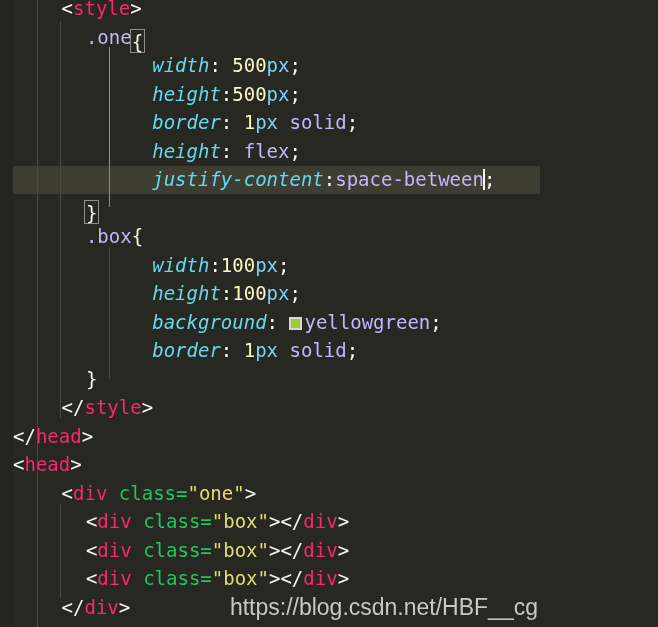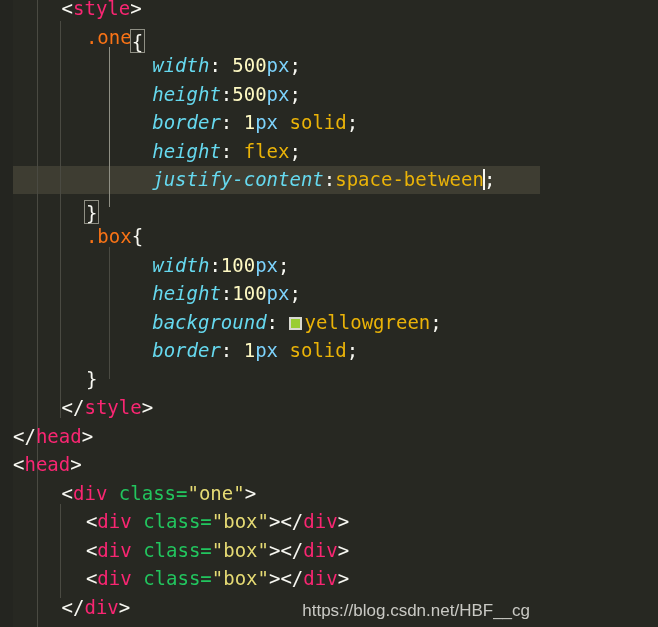--- a/index.html
+++ b/index.html
@@ -63,23 +63,23 @@
     letter-spacing: 0px;
   }
 
   .tok { white-space: pre; }
 
   
   .t-punct     { color: #f8f8f2; }
   .t-tag       { color: #f92672; }
   .t-attr      { color: #22c55e; }
   .t-string    { color: #e6db74; }
-  .t-selector  { color: #f97316; }
+  .t-selector  { color: #c4b5fd; }
   .t-prop      { color: #66d9ef; font-style: italic; margin-left: 42px; }
-  .t-value     { color: #eab308; }
+  .t-value     { color: #c4b5fd; }
   .t-number    { color: #fef9c3; }
   .t-unit      { color: #7dd3fc; }
   .t-brace     { color: #f8f8f2; }
 
   
   .brace-match {
     display: inline-block;
     border: 1px solid #8f8f84;
     line-height: 24px;
     height: 24px;
@@ -107,24 +107,24 @@
     height: 13px;
     border: 2px solid #d8d8d0;
     box-sizing: border-box;
     vertical-align: -1px;
     margin-right: 2px;
   }
 
   
   .watermark {
     position: absolute;
-    right: 10px;
+    right: 2px;
     bottom: 6px;
     font-family: "Liberation Sans", sans-serif;
-    font-size: 17px;
+    font-size: 23px;
     color: #c9c9c4;
     letter-spacing: 0px;
     z-index: 5;
   }
 </style>
 </head>
 <body>
 
 <div id="editor">
   <div class="gutter-strip"></div>

